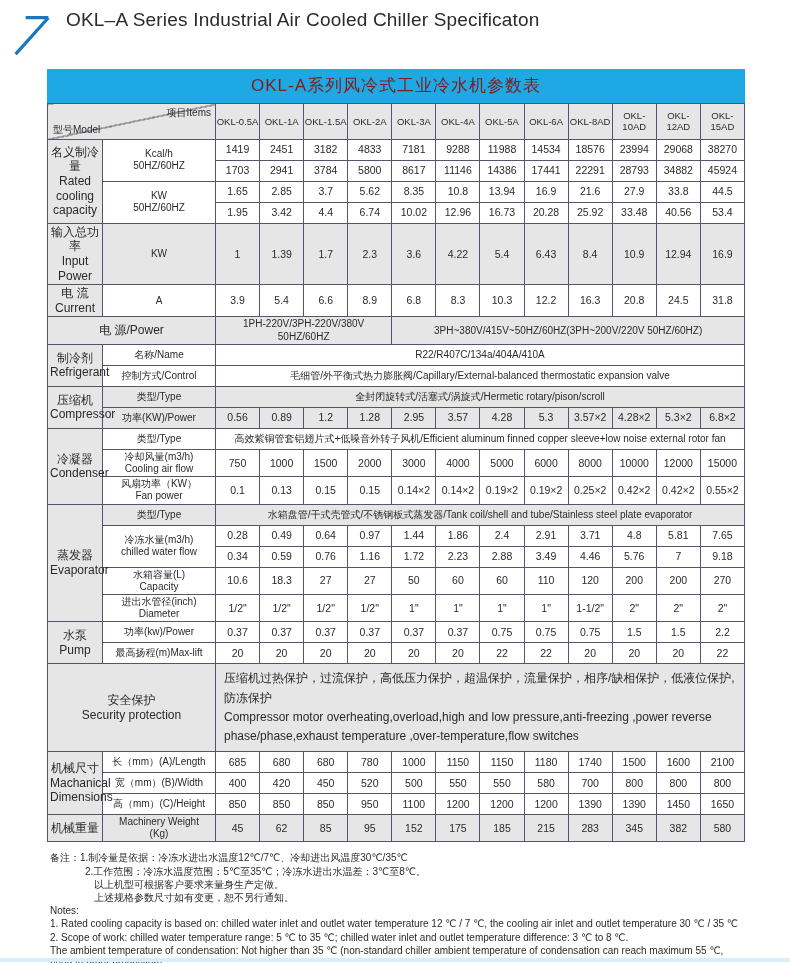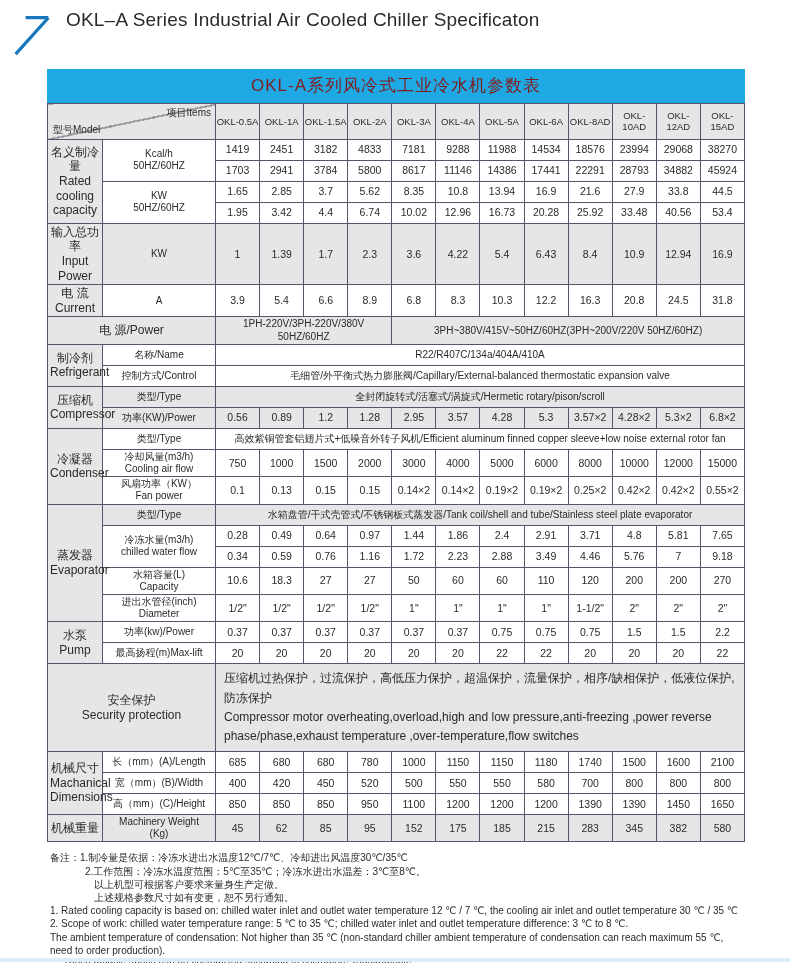--- a/index.html
+++ b/index.html
@@ -437,20 +437,21 @@
         </tr>
       </tbody>
   </table>
 </div>
 
 <div class="notes">
   <div>备注：1.制冷量是依据：冷冻水进出水温度12℃/7℃、冷却进出风温度30℃/35℃</div>
   <div class="ind1">2.工作范围：冷冻水温度范围：5℃至35℃；冷冻水进出水温差：3℃至8℃。</div>
   <div class="ind2">以上机型可根据客户要求来量身生产定做。</div>
   <div class="ind2">上述规格参数尺寸如有变更，恕不另行通知。</div>
+  <div>Notes:</div>
   <div>1. Rated cooling capacity is based on: chilled water inlet and outlet water temperature 12 ℃ / 7 ℃, the cooling air inlet and outlet temperature 30 ℃ / 35 ℃</div>
   <div>2. Scope of work: chilled water temperature range: 5 ℃ to 35 ℃; chilled water inlet and outlet temperature difference: 3 ℃ to 8 ℃.</div>
   <div>The ambient temperature of condensation: Not higher than 35 ℃ (non-standard chiller ambient temperature of condensation can reach maximum 55 ℃, need to order production).</div>
   <div class="inde">These models above can be customized according to customers’  requirements.</div>
 
 </div>
 
 <div class="bottom-bar"></div>
 
 </body></html>

